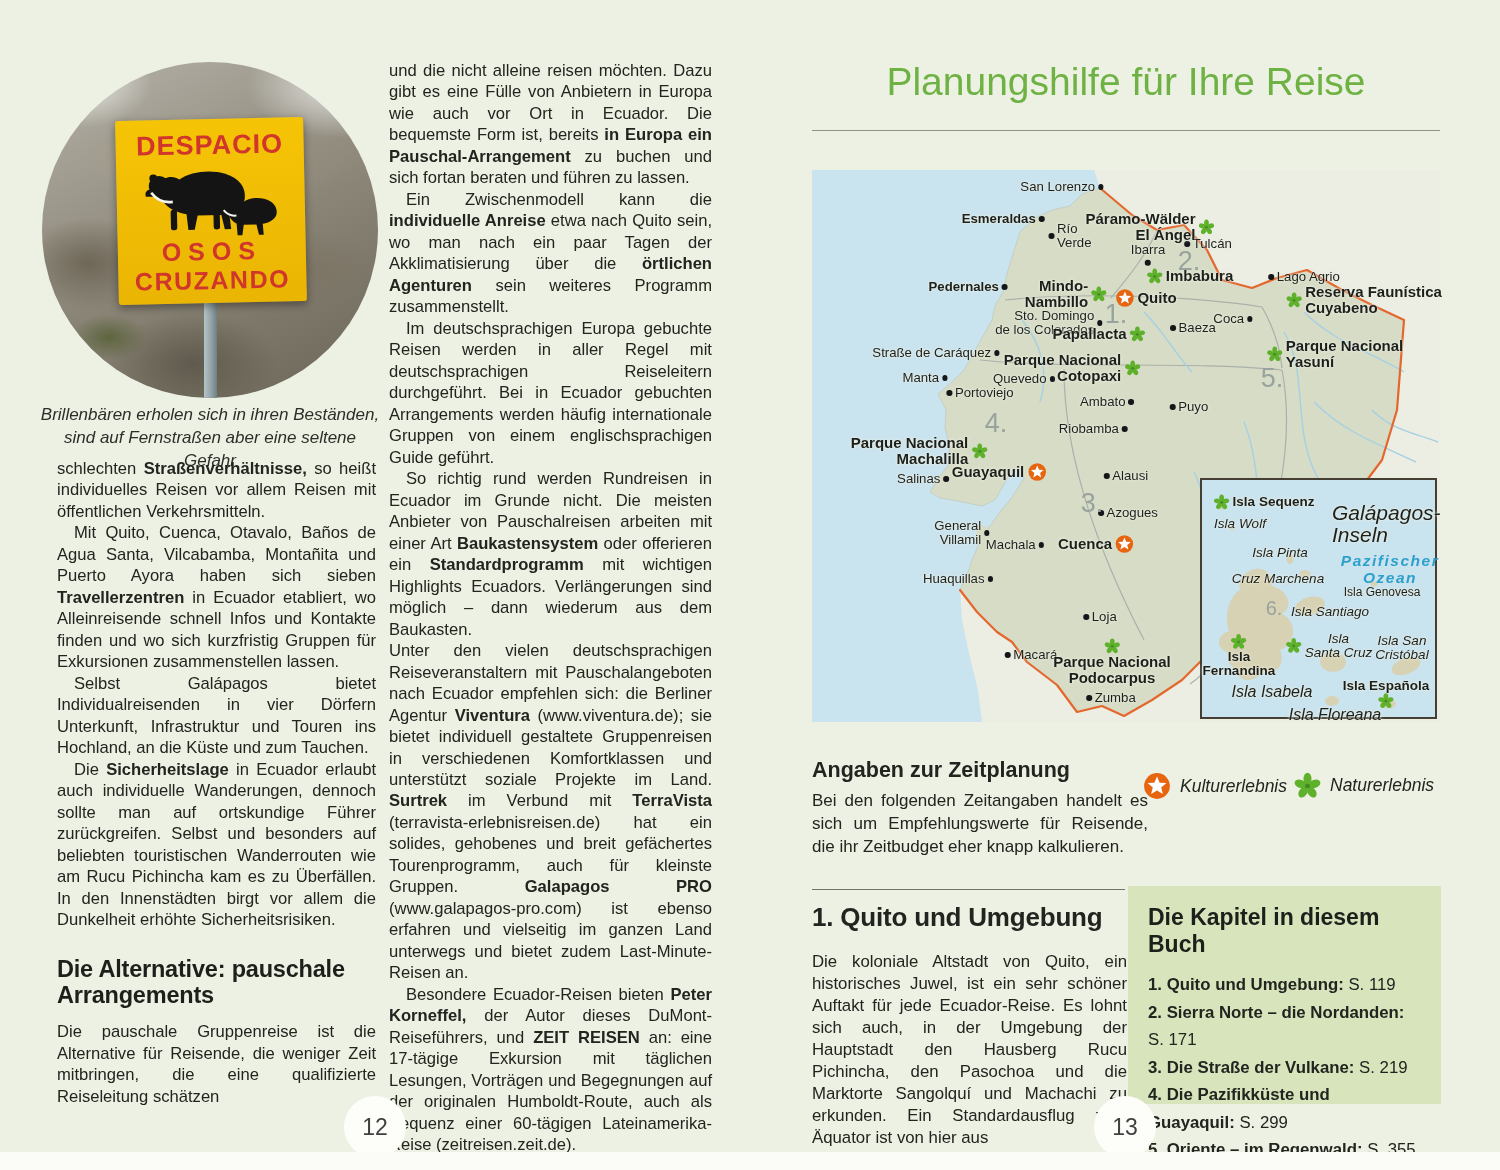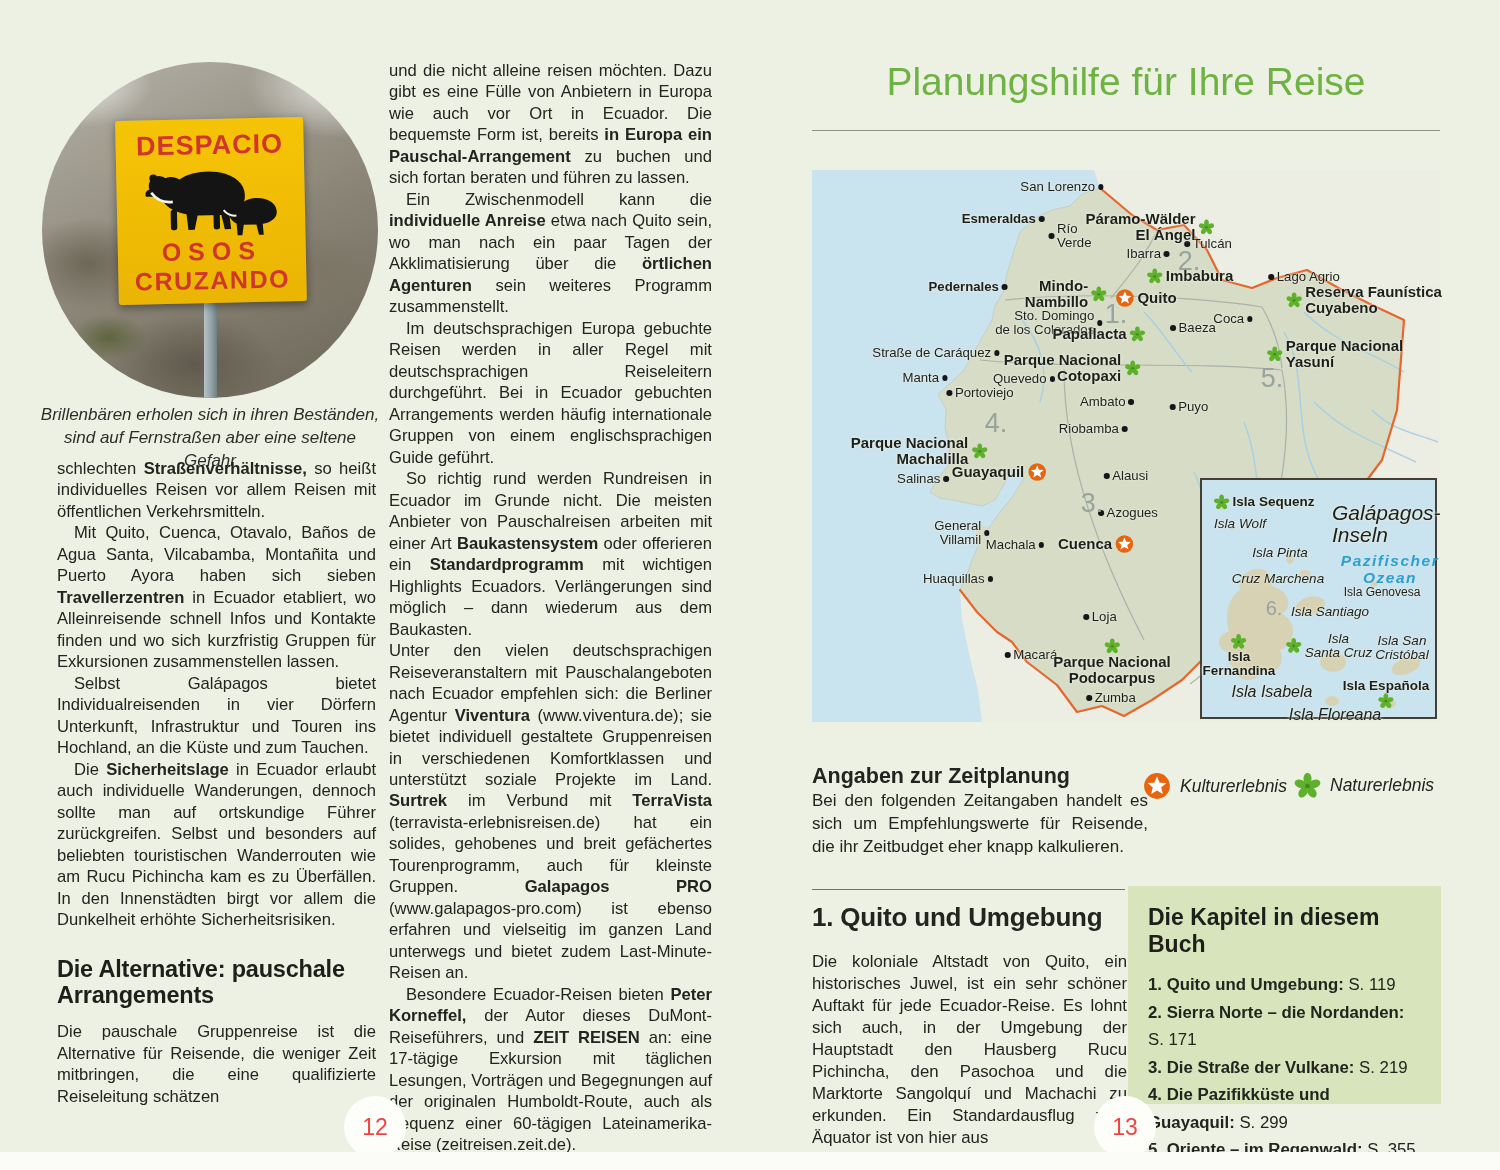--- a/index.html
+++ b/index.html
@@ -69,40 +69,40 @@
   .lbl-ibold{font-size:13.5px;font-weight:bold;}
   .lbl-isabela{font-size:16px;font-style:italic;}
   .lbl-title{font-size:21px;font-style:italic;}
   .lbl-ocean{font-size:15.5px;font-style:italic;font-weight:bold;color:#2ea0cd;letter-spacing:1.5px;text-shadow:none;}
   .lbl-genovesa{font-size:12px;}
   .dot-mark{width:5.5px;height:5.5px;border-radius:50%;background:#14161a;display:inline-block;}
   .star-mark{width:19px;height:19px;display:block;}
   .flower-mark{width:16px;height:16px;display:block;}
   .mark-wrap{display:flex;align-items:center;}
 
-  .zeit-h{position:absolute;left:812px;top:758px;font-size:21.5px;font-weight:bold;margin-top:6px;}
+  .zeit-h{position:absolute;left:812px;top:758px;font-size:21.5px;font-weight:bold;}
   .zeit-b{position:absolute;left:812px;top:790px;width:336px;font-size:17px;line-height:1.35;text-align:justify;}
   .legend-item{position:absolute;display:flex;align-items:center;gap:9px;font-style:italic;font-size:17.5px;}
   #legend-culture{left:1143px;top:772px;}
   #legend-nature{left:1294px;top:772px;}
   .legend-item .star-mark{width:28px;height:28px;}
   .legend-item .flower-mark{width:27px;height:27px;}
 
   .sec-rule{position:absolute;left:812px;top:889px;width:313px;border-top:1px solid #70756c;}
   .sec-h{position:absolute;left:812px;top:902px;font-size:26px;font-weight:bold;letter-spacing:-0.2px;}
   .sec-b{position:absolute;left:812px;top:951px;width:315px;font-size:16.8px;line-height:1.31;text-align:justify;}
 
   .chapters{position:absolute;left:1128px;top:886px;width:313px;height:218px;background:#d7e4bc;
     box-sizing:border-box;padding:18px 20px 0;}
   .chapters h3{margin:0 0 13px;font-size:23px;color:#1d1f1a;}
   .chapters ul{list-style:none;margin:0;padding:0;font-size:16.8px;line-height:1.64;}
   .chapters .pg{font-weight:normal;}
 
   .pagenum{position:absolute;width:62px;height:62px;border-radius:50%;background:#fdfdfa;
-    display:flex;align-items:center;justify-content:center;font-size:23px;color:#ef4444;}
+    display:flex;align-items:center;justify-content:center;font-size:23px;color:#404040;}
   #pn12{left:344px;top:1096px;}
   #pn13{left:1094px;top:1096px;}
   .bottom-strip{position:absolute;left:0;top:1152px;width:1500px;height:18px;background:#fbfcf8;}
 </style>
 </head>
 <body>
 
 <div id="spread">
 
   <div class="photo-circle">
@@ -196,21 +196,21 @@
             <span class="dot-mark"></span>
           </span>
           <span class="txt al-left">Río<br>Verde</span>
         </div>
         <div class="mlabel lbl-city ms-left" style="left: 396px; top: 74px;">
           <span class="mark-wrap">
             <span class="dot-mark"></span>
           </span>
           <span class="txt">Tulcán</span>
         </div>
-        <div class="mlabel lbl-city ms-right" style="left: 336px; top: 84px;">
+        <div class="mlabel lbl-city ms-right" style="left: 336px; top: 84px; flex-direction: column;">
           <span class="txt">Ibarra</span>
           <span class="mark-wrap">
             <span class="dot-mark"></span>
           </span>
         </div>
         <div class="mlabel lbl-city ms-left" style="left: 492px; top: 107px;">
           <span class="mark-wrap">
             <span class="dot-mark"></span>
           </span>
           <span class="txt">Lago Agrio</span>

